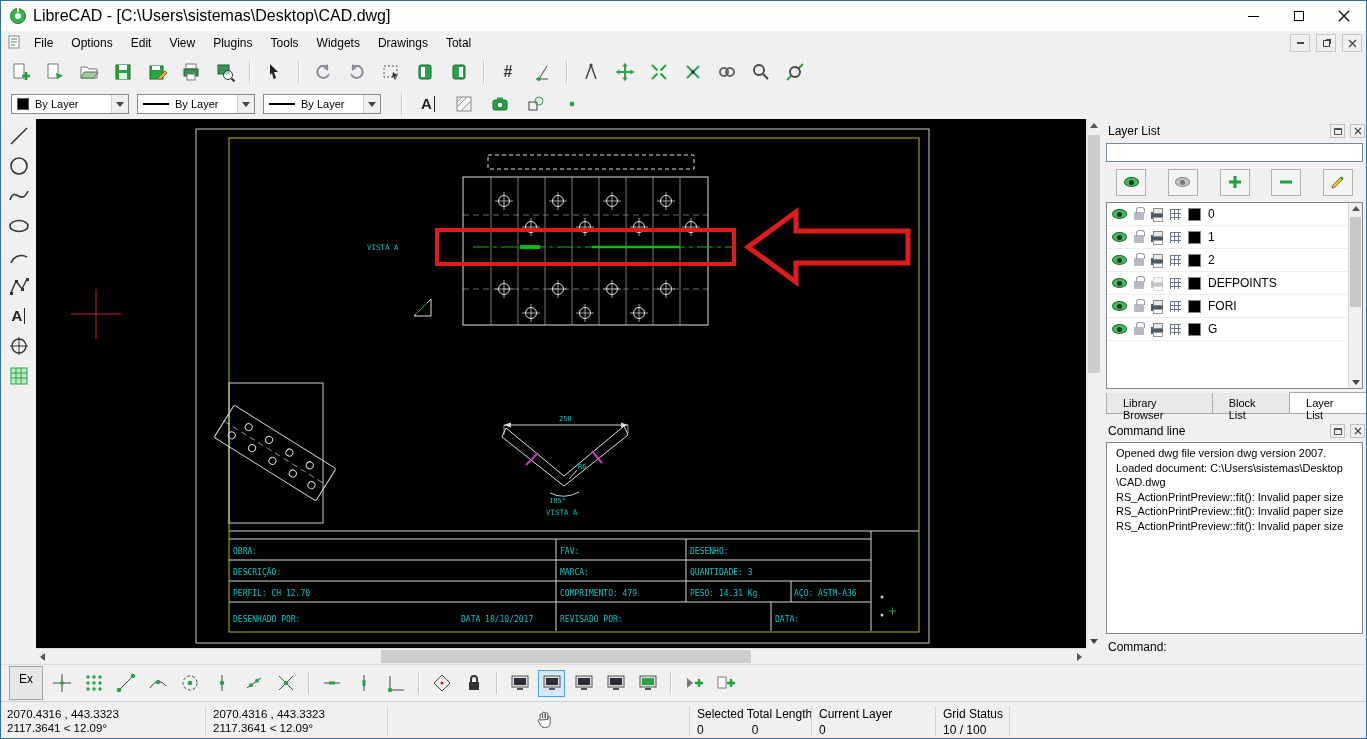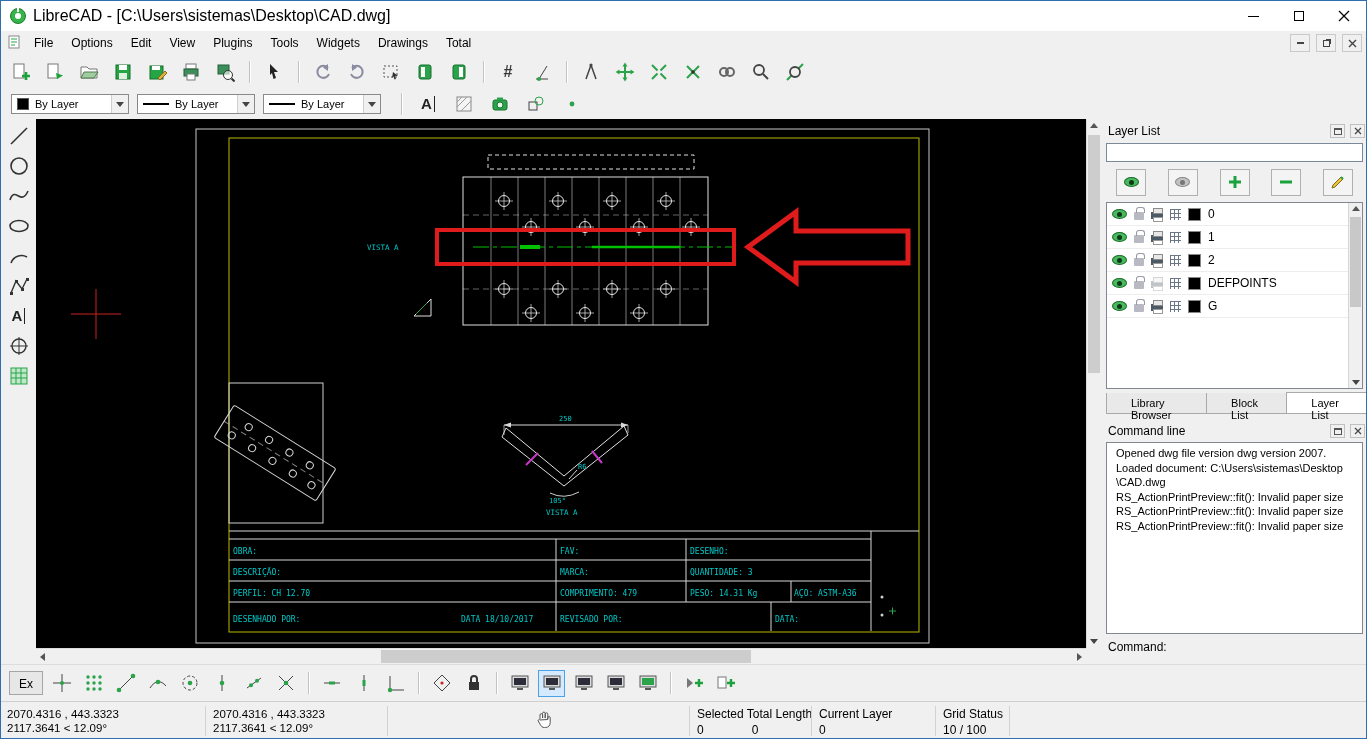--- a/index.html
+++ b/index.html
@@ -82,30 +82,30 @@
   .prnic.dim { opacity:.35; }
   .consic { width:11px; height:11px; flex:none;
             background-image:linear-gradient(#6b7785 1.5px, transparent 1.5px),
                              linear-gradient(90deg,#6b7785 1.5px, transparent 1.5px);
             background-size:4px 4px; }
   .sw { width:13px; height:13px; background:#000; border:1px solid #888; flex:none; }
   .list-scroll { position:absolute; right:0; top:0; width:14px; height:100%; background:#f0f0f0; border-left:1px solid #d5d5d5; }
   .list-scroll .a1 { position:absolute; top:3px; left:3px; } .list-scroll .a2 { position:absolute; bottom:3px; left:3px; }
   .list-thumb { position:absolute; left:1px; width:11px; top:14px; height:90px; background:#c8c8c8; }
   .tabs { position:absolute; bottom:0; left:2px; height:22px; display:flex; font-size:11px; }
-  .tab { padding:4px 24px 0; border:1px solid #a9a9a9; border-top:none; background:#e9e9e9; margin-right:-1px; height:21px; }
+  .tab { padding:4px 16px 0; border:1px solid #a9a9a9; border-top:none; background:#e9e9e9; margin-right:-1px; height:21px; }
   .tab.active { background:#fff; height:22px; margin-top:-1px; border-top:1px solid #a9a9a9; }
 
   .cmddock { top:420px; height:235px; }
   .cmd-log { position:absolute; top:21px; left:2px; width:257px; height:192px; background:#fff; border:1px solid #828790; font-size:11px; line-height:14.5px; padding:3px 9px; }
   .cmd-prompt { position:absolute; bottom:2px; left:4px; font-size:12px; }
 
   
   .snapbar { position:absolute; left:0; top:663px; right:0; height:37px; border-top:1px solid #dcdcdc; display:flex; align-items:center; padding-left:8px; gap:5px; }
-  .exbtn { width:34px; height:24px; border:1px solid #a5a5a5; background:#e7e7e7; text-align:center; line-height:24px; font-size:12px; }
+  .exbtn { width:34px; height:34px; border:1px solid #a5a5a5; background:#e7e7e7; text-align:center; line-height:24px; font-size:12px; }
   .sbtn { width:27px; height:27px; display:flex; align-items:center; justify-content:center; border:1px solid transparent; }
   .sbtn.sel { border:1px solid #4aa3e8; background:#d6eaff; }
 
   
   .statusbar { position:absolute; left:0; top:700px; right:0; bottom:0; border-top:1px solid #cfcfcf; font-size:11.5px; }
   .coords { position:absolute; top:5px; line-height:14px; }
   .svsep { position:absolute; top:4px; width:1px; height:30px; background:#d2d2d2; }
   .sgroup { position:absolute; top:5px; font-size:12px; }
   .sgroup .vals { margin-top:2px; display:flex; gap:48px; }
   .hand { position:absolute; left:535px; top:8px; }
@@ -607,20 +607,28 @@
           <span class="consic"></span>
           <span class="sw"></span>
           <span>DEFPOINTS</span>
         </div>
       <div class="lrow">
           <span class="eye"></span>
           <span class="lockic"></span>
           <span class="prnic"></span>
           <span class="consic"></span>
           <span class="sw"></span>
+          <span>FORI</span>
+        </div>
+      <div class="lrow">
+          <span class="eye"></span>
+          <span class="lockic"></span>
+          <span class="prnic"></span>
+          <span class="consic"></span>
+          <span class="sw"></span>
           <span>G</span>
         </div>
       <div class="list-scroll">
         <span class="a1 tri-up"></span>
         <div class="list-thumb"></div>
         <span class="a2 tri-down"></span>
       </div>
     </div>
     <div class="tabs">
       <span class="tab">Library Browser</span>

